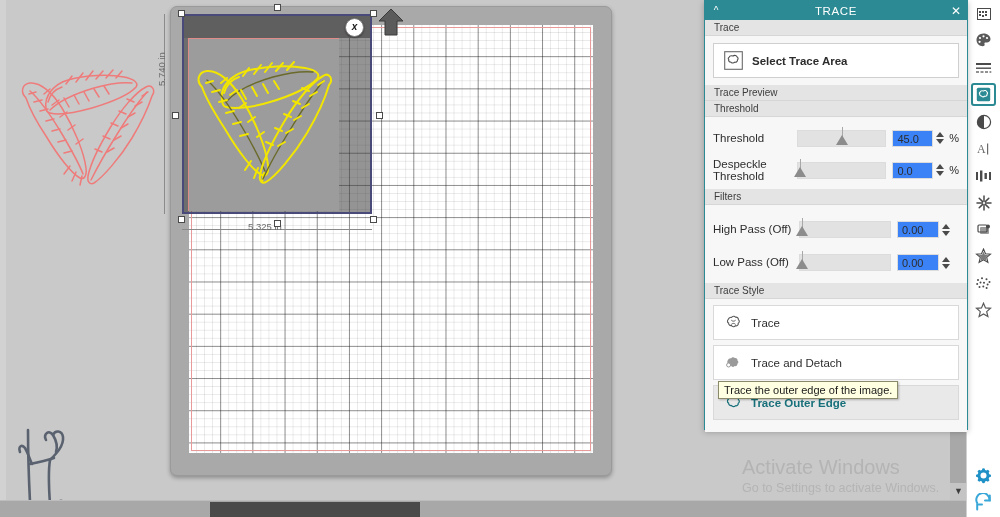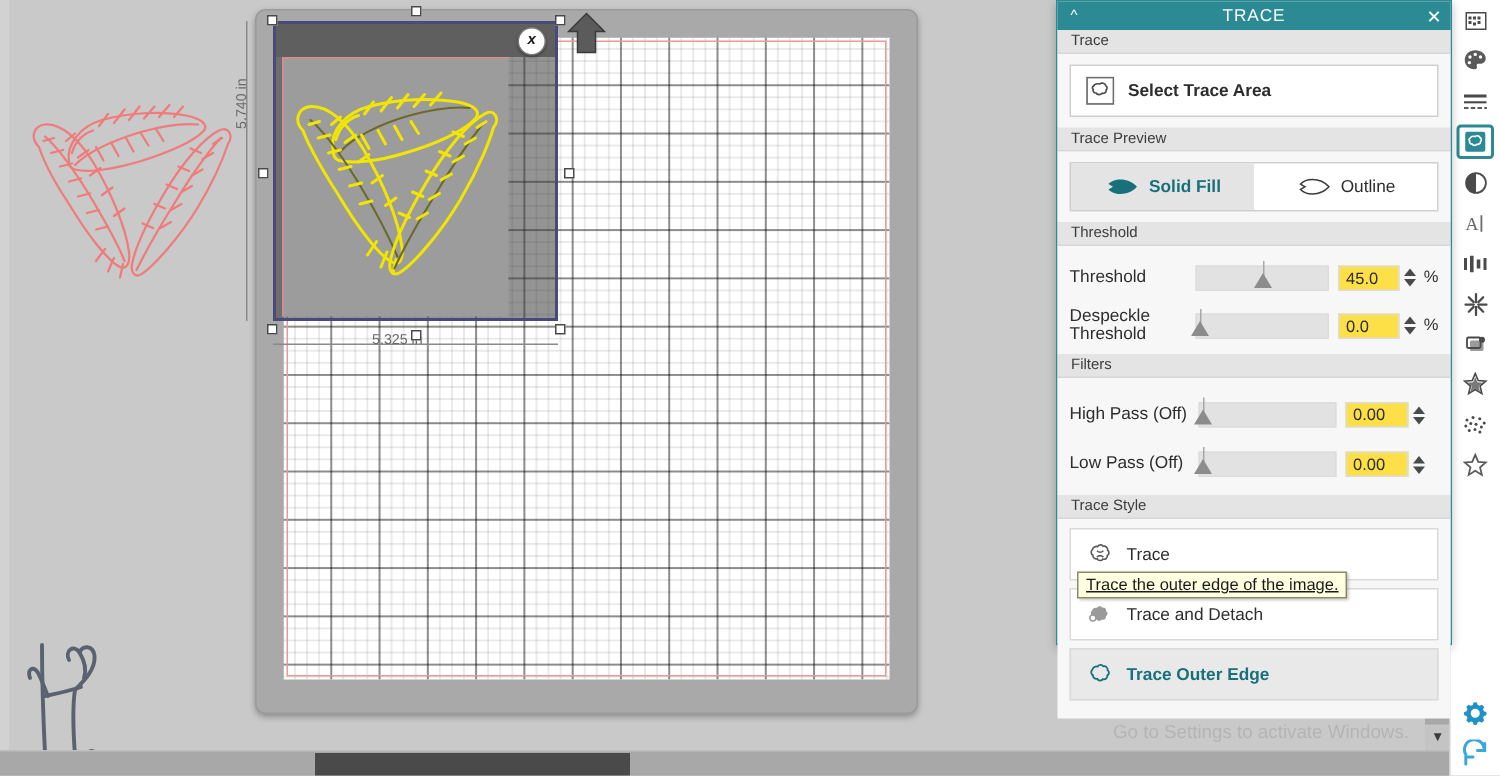--- a/index.html
+++ b/index.html
@@ -192,21 +192,21 @@
   }
   .slider-tick{
     position:absolute;top:-4px;width:1px;height:11px;background:#a8a8a8;
   }
   .slider-thumb{
     position:absolute;bottom:1px;width:0;height:0;
     border-left:6px solid transparent;border-right:6px solid transparent;
     border-bottom:10px solid #8c8c8c;
   }
   .num-box{
-    width:42px;height:17px;background:#fde047;border:1px solid #dcdcdc;
+    width:42px;height:17px;background:#3b82f6;border:1px solid #dcdcdc;
     font-size:11px;color:#2d2d2d;padding-left:4px;line-height:17px;
     margin-left:6px;box-sizing:border-box;
   }
   .spinner{
     display:flex;flex-direction:column;justify-content:center;
     margin-left:3px;width:9px;cursor:pointer;
   }
   .spin-up,.spin-dn{
     width:0;height:0;border-left:4px solid transparent;border-right:4px solid transparent;
   }
@@ -219,21 +219,21 @@
     display:flex;align-items:center;padding-left:10px;gap:8px;
     font-size:11.5px;color:#2d2d2d;cursor:pointer;
   }
   .style-btn.hl{background:#e9e9e9;color:#17707a;font-weight:bold;}
 
   #tooltip{
     position:absolute;left:718px;top:381px;
     background:#ffffe1;border:1px solid #8a8a6a;
     font-size:11px;color:#1a1a1a;padding:2px 5px;
     box-shadow:1px 1px 2px rgba(0,0,0,.25);
-    white-space:nowrap;z-index:40;text-decoration:underline;
+    white-space:nowrap;z-index:40;
   }
 
   
   #watermark{
     position:absolute;left:742px;top:455px;color:#b0b0b0;
     pointer-events:none;user-select:none;
   }
   #wm-title{font-size:20px;line-height:24px;color:#b4b4b4;}
   #wm-sub{font-size:12.5px;line-height:18px;color:#b4b4b4;}
 
@@ -491,36 +491,20 @@
     <div class="big-btn">
       <svg width="19" height="19" viewBox="0 0 19 19">
         <rect x="0.7" y="0.7" width="17.6" height="17.6" fill="none" stroke="#6a6a6a" stroke-width="1.1"></rect>
         <path d="M5 6.4c.5-1.3 2.5-1.9 4.1-1.4 1.3-1.2 3.7-.5 4.1 1.1 1 .4 1.2 2.1.2 2.9.4 1.4-1.3 2.6-2.7 2.2-1 1.2-3.2 1.1-4-.2-1.3.1-2.4-1.2-1.9-2.4-.8-.6-.7-1.9.2-2.2z" fill="none" stroke="#4a4a4a" stroke-width="1.1"></path>
       </svg>
       <span>Select Trace Area</span>
     </div>
   </div>
 
   <div class="sect-hdr">Trace Preview</div>
-  <div class="sect-body">
-    <div class="seg-row">
-      <div class="seg active">
-        <svg width="24" height="13" viewBox="0 0 24 13">
-          <path d="M22 6.5c-3 3.2-7 4.8-11 4.8-3.5 0-6.5-1.4-8-3l3-1.8-3-1.8c1.5-1.6 4.5-3 8-3 4 0 8 1.6 11 4.8z" fill="#17707a"></path>
-        </svg>
-        <span>Solid Fill</span>
-      </div>
-      <div class="seg">
-        <svg width="24" height="13" viewBox="0 0 24 13">
-          <path d="M22 6.5c-3 3.2-7 4.8-11 4.8-3.5 0-6.5-1.4-8-3l3-1.8-3-1.8c1.5-1.6 4.5-3 8-3 4 0 8 1.6 11 4.8z" fill="none" stroke="#3c3c3c" stroke-width="1"></path>
-        </svg>
-        <span>Outline</span>
-      </div>
-    </div>
-  </div>
 
   <div class="sect-hdr">Threshold</div>
   <div class="sect-body" style="padding-top:4px;padding-bottom:4px;">
 
     <div class="slider-row">
       <div class="slider-label">Threshold</div>
       <div class="slider-track">
         <div class="slider-tick" style="left:44px;"></div>
         <div class="slider-thumb" style="left:38px;"></div>
       </div>

